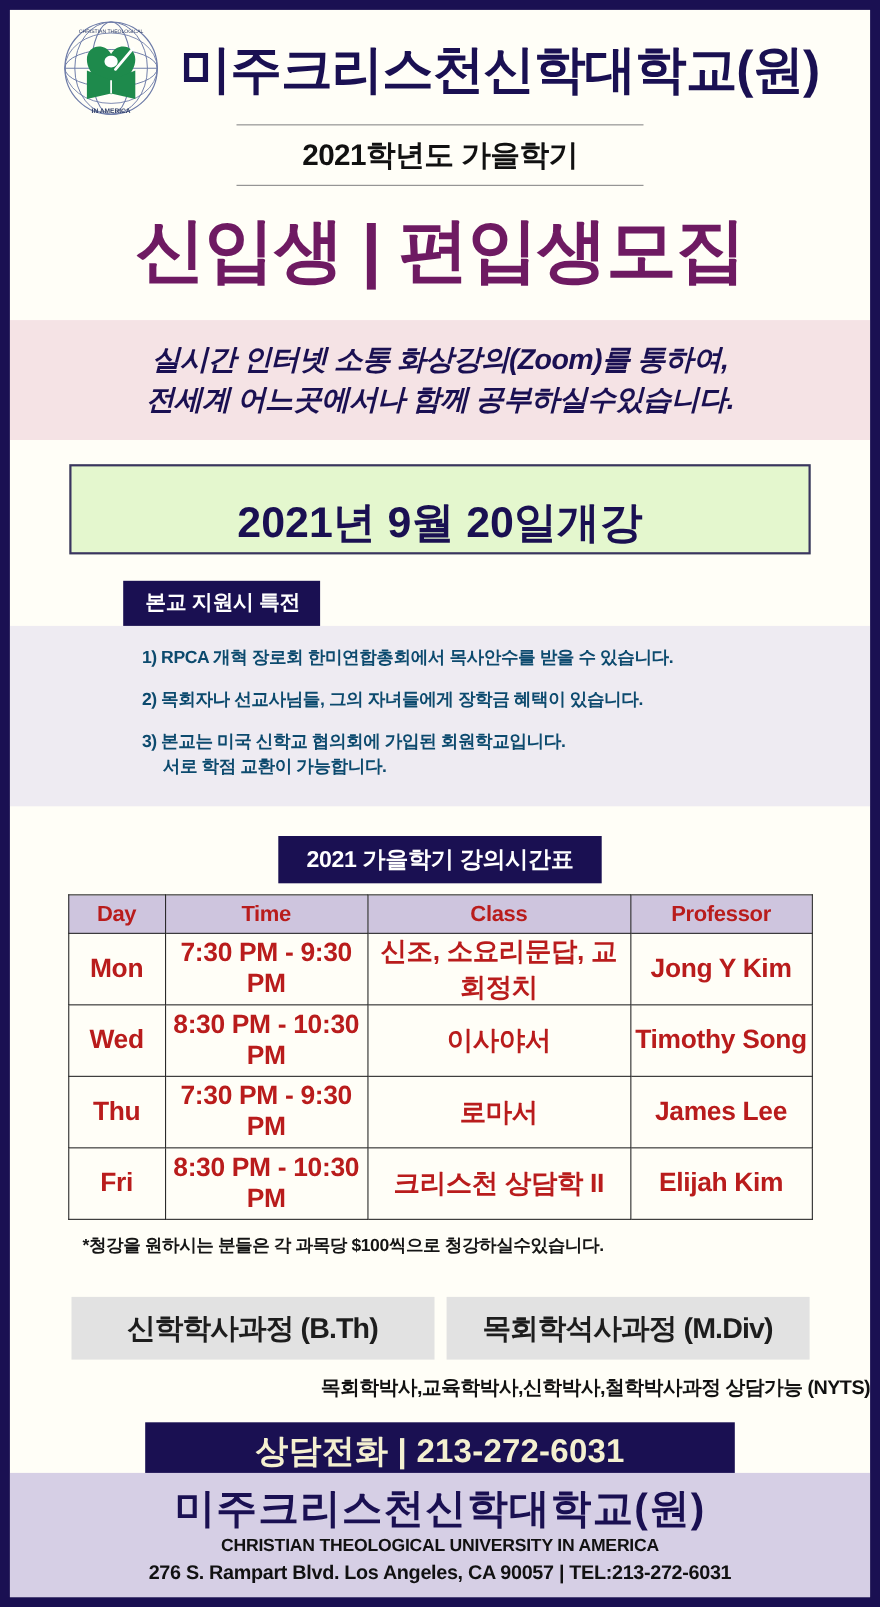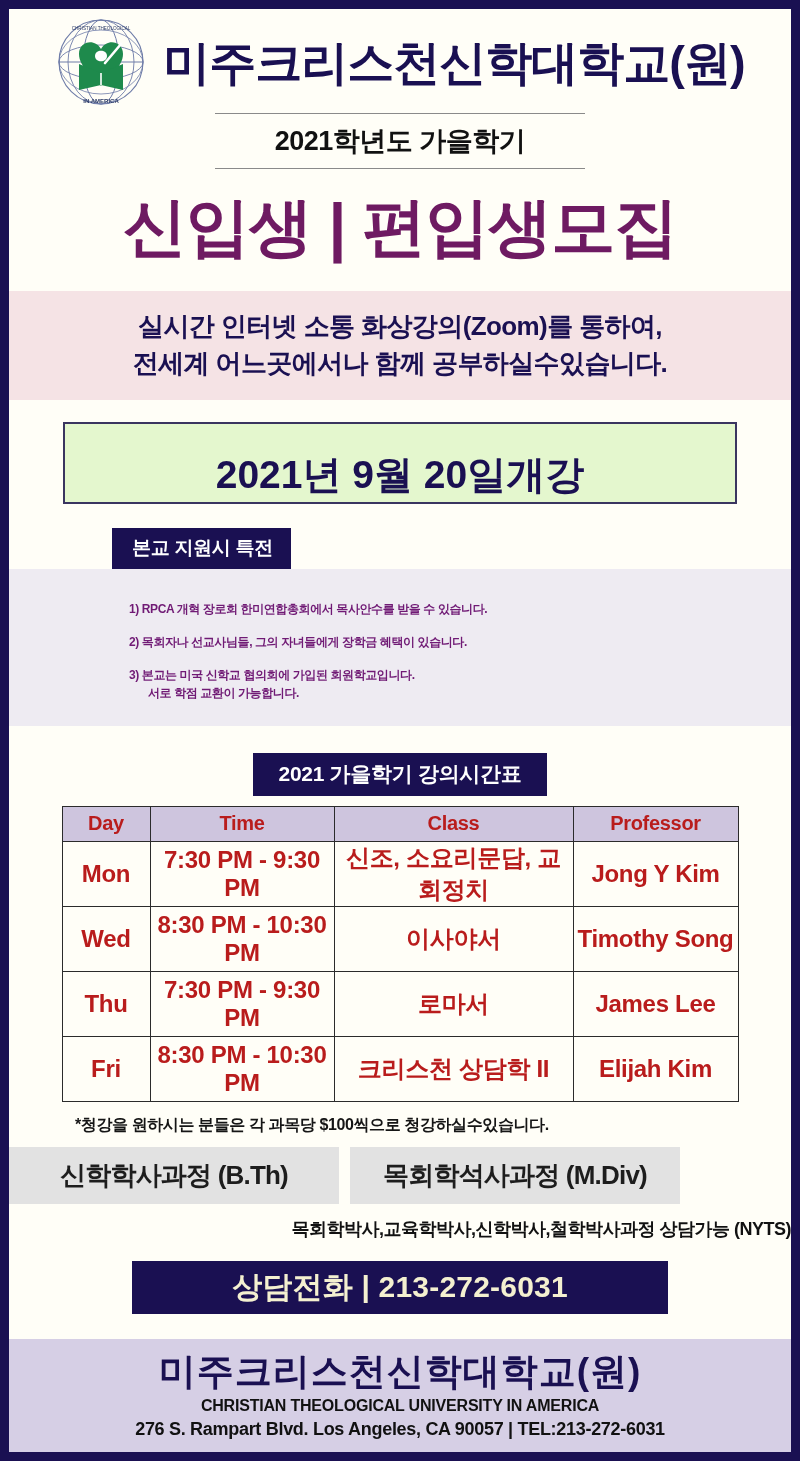--- a/index.html
+++ b/index.html
@@ -82,20 +82,21 @@
     background: #F5E3E5;
     padding: 17px 0 19px 0;
     text-align: center;
   }
   .pink-banner .line {
     font-size: 26px;
     font-weight: bold;
     color: #1A1052;
     line-height: 1.42;
     letter-spacing: -0.6px;
+    font-style: italic;
   }
 
   
   .green-box {
     margin: 22px auto 0 auto;
     width: 674px;
     height: 82px;
     background: #E4F7CE;
     border: 2px solid #3A3560;
     box-sizing: border-box;
@@ -123,24 +124,24 @@
     display: inline-block;
     padding: 7px 18px 8px 20px;
     margin-left: 103px;
     letter-spacing: -0.3px;
   }
   .benefits-panel {
     background: #EEEBF2;
     padding: 16px 0 22px 0;
   }
   .benefit-item {
-    font-size: 12px;
-    font-weight: bold;
-    color: #701a75;
-    margin: 16px 0 15px 120px;
+    font-size: 16px;
+    font-weight: bold;
+    color: #0c4a6e;
+    margin: 3px 0 15px 120px;
     letter-spacing: -0.4px;
     line-height: 1.42;
   }
   .benefit-item:last-child { margin-bottom: 2px; }
   .benefit-sub {
     display: block;
     margin-left: 19px;
   }
 
   
@@ -192,23 +193,23 @@
     margin: 13px 0 0 66px;
     font-size: 16px;
     font-weight: bold;
     color: #151515;
     letter-spacing: -0.4px;
   }
 
   
   .programs {
     display: flex;
-    justify-content: flex-start;
+    justify-content: center;
     gap: 11px;
-    margin-top: 11px;
+    margin-top: 36px;
   }
   .program-box {
     background: #E2E2E2;
     width: 330px;
     height: 57px;
     display: flex;
     align-items: center;
     justify-content: center;
     font-size: 26px;
     font-weight: bold;

